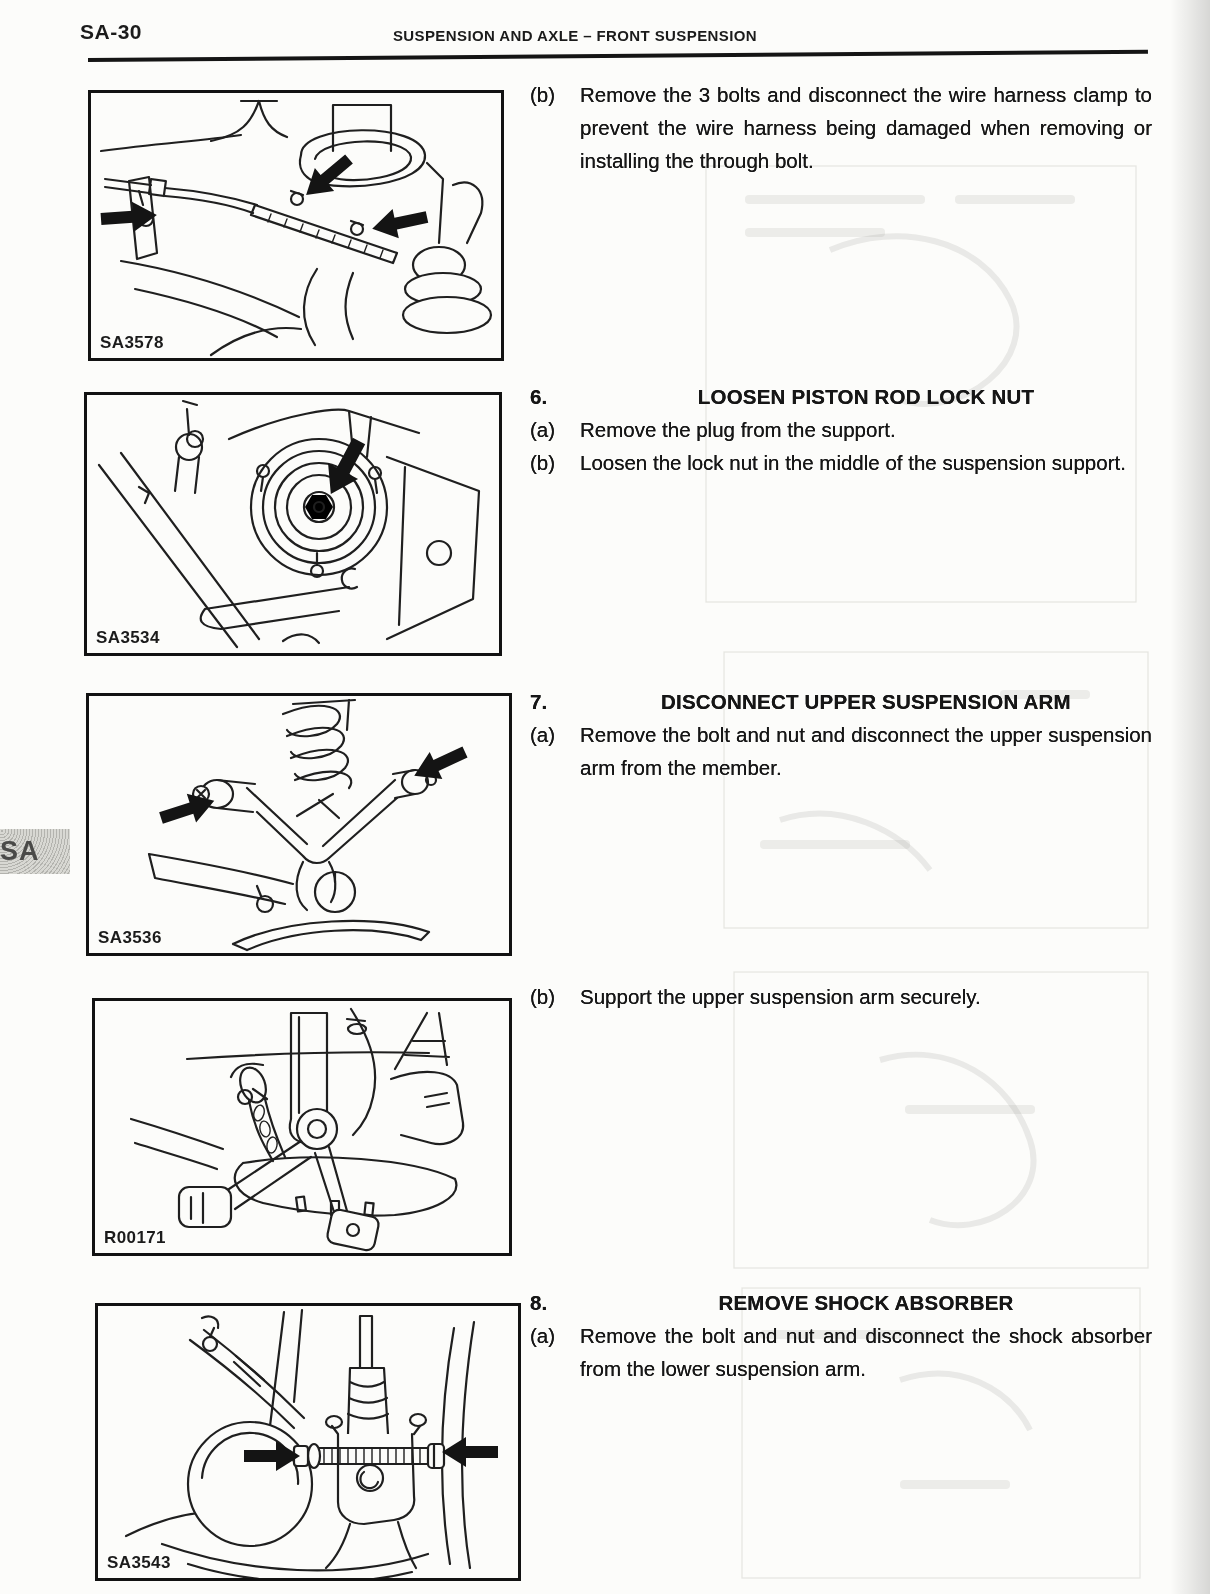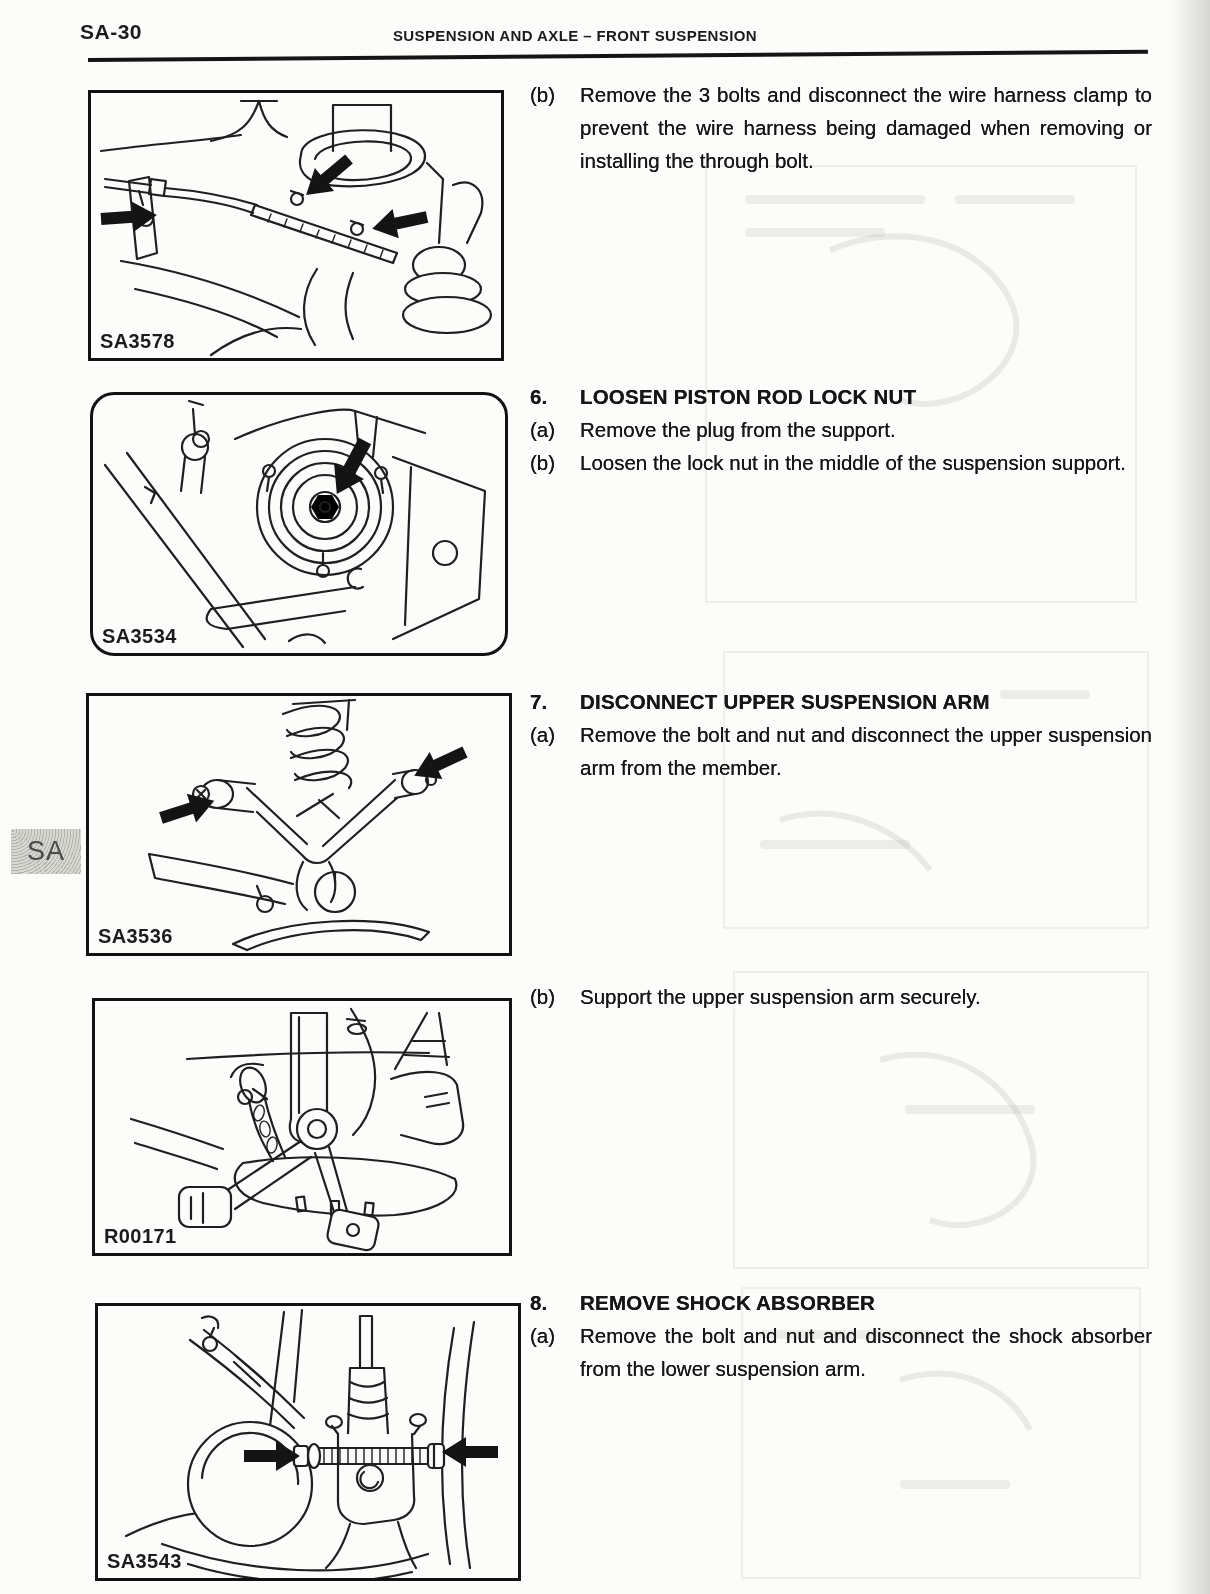--- a/index.html
+++ b/index.html
@@ -10,39 +10,39 @@
   }
   
   .page-code{position:absolute;left:80px;top:20px;font-size:21px;font-weight:bold;letter-spacing:.5px;}
   .page-title{position:absolute;left:0;top:27px;width:1150px;text-align:center;font-size:15px;font-weight:bold;letter-spacing:.4px;}
   .header-rule{position:absolute;left:88px;top:58px;width:1060px;height:4px;background:#151515;transform:rotate(-.45deg);transform-origin:left center;}
   
   .side-tab{
     position:absolute;left:0;top:829px;width:70px;height:45px;
     background-color:#cfcfcb;
     background-image:repeating-radial-gradient(circle at 2px 2px,#b3b3ae 0 1px,#d8d8d3 1px 3px);
-    display:flex;align-items:center;justify-content:center;
-    font-size:27px;font-weight:normal;color:#4a4a48;letter-spacing:1px;margin-left:11px;
+    display:flex;align-items:center;justify-content:flex-start;
+    font-size:27px;font-weight:bold;color:#4a4a48;letter-spacing:1px;
   }
   
   .fig{position:absolute;border:3px solid #121212;background:#fcfcfa;}
   .fig svg{display:block;width:100%;height:100%;}
-  .fig-label{position:absolute;left:9px;bottom:5px;font-size:20px;font-weight:bold;letter-spacing:.4px;color:#1b1b1b;}
+  .fig-label{position:absolute;left:9px;bottom:5px;font-size:17px;font-weight:bold;letter-spacing:.4px;color:#1b1b1b;}
   .ln path,.ln circle,.ln ellipse,.ln rect,.ln line,.ln polyline{
     fill:none;stroke:#1f1f1f;stroke-width:2.2;stroke-linecap:round;stroke-linejoin:round;}
   .ln .thin{stroke-width:1.4;}
   .ln .fw{fill:#fcfcfa;}
   .arrow{fill:#141414;stroke:none;}
   
   .txt{position:absolute;left:530px;width:622px;font-size:20.5px;line-height:33px;color:#161616;text-shadow:0 0 .4px currentColor;}
   .row{display:flex;}
   .mk{flex:none;width:50px;}
   .bd{flex:1;text-align:justify;}
   .stepnum{flex:none;width:50px;font-weight:bold;}
-  .steptitle{flex:1;font-weight:bold;letter-spacing:.2px;}
+  .steptitle{flex:1;font-weight:bold;letter-spacing:.2px;text-align:center;}
   .notice{margin-left:50px;font-weight:bold;}
   
   .ghosts{position:absolute;left:0;top:0;pointer-events:none;}
   .edge-shadow{position:absolute;top:0;right:0;width:40px;height:1594px;
     background:linear-gradient(to right,rgba(0,0,0,0),rgba(0,0,0,.15));}
 </style>
 </head>
 <body>
 
 <div class="page">
@@ -104,21 +104,21 @@
         <ellipse class="fw" cx="352" cy="196" rx="38" ry="16"></ellipse>
         <ellipse class="fw" cx="356" cy="222" rx="44" ry="18"></ellipse>
       </g>
       <polygon class="arrow" points="0,-6 32,-6 32,-15 56,0 32,15 32,6 0,6" transform="translate(10,126) rotate(-4)"></polygon>
       <polygon class="arrow" points="0,-6 32,-6 32,-15 56,0 32,15 32,6 0,6" transform="translate(258,66) rotate(140)"></polygon>
       <polygon class="arrow" points="0,-6 32,-6 32,-15 56,0 32,15 32,6 0,6" transform="translate(336,124) rotate(168)"></polygon>
     </svg>
     <span class="fig-label">SA3578</span>
   </div>
 
-  <div class="fig" style="left:90px;top:392px;width:412px;height:258px;border-radius:24px;">
+  <div class="fig" style="left:84px;top:392px;width:412px;height:258px;">
     <svg viewBox="0 0 412 258">
       <g class="ln">
         <path d="M12,70 L150,252 M34,58 L172,244 M52,92 l10,6 l-4,10"></path>
         <path d="M142,44 C200,18 250,12 262,16 L332,38 M262,16 L266,58 M284,22 L280,62"></path>
         <path d="M300,62 L392,96 L386,204 L300,244 M318,72 L312,230"></path>
         <circle cx="352" cy="158" r="12"></circle>
         <path d="M268,174 A10,10 0 1 0 270,192"></path>
         <path d="M118,214 L262,192 M134,234 L252,216 M118,214 C110,224 112,232 134,234"></path>
         <path d="M196,246 C210,236 224,238 232,248"></path>
         <circle cx="102" cy="52" r="13"></circle>

